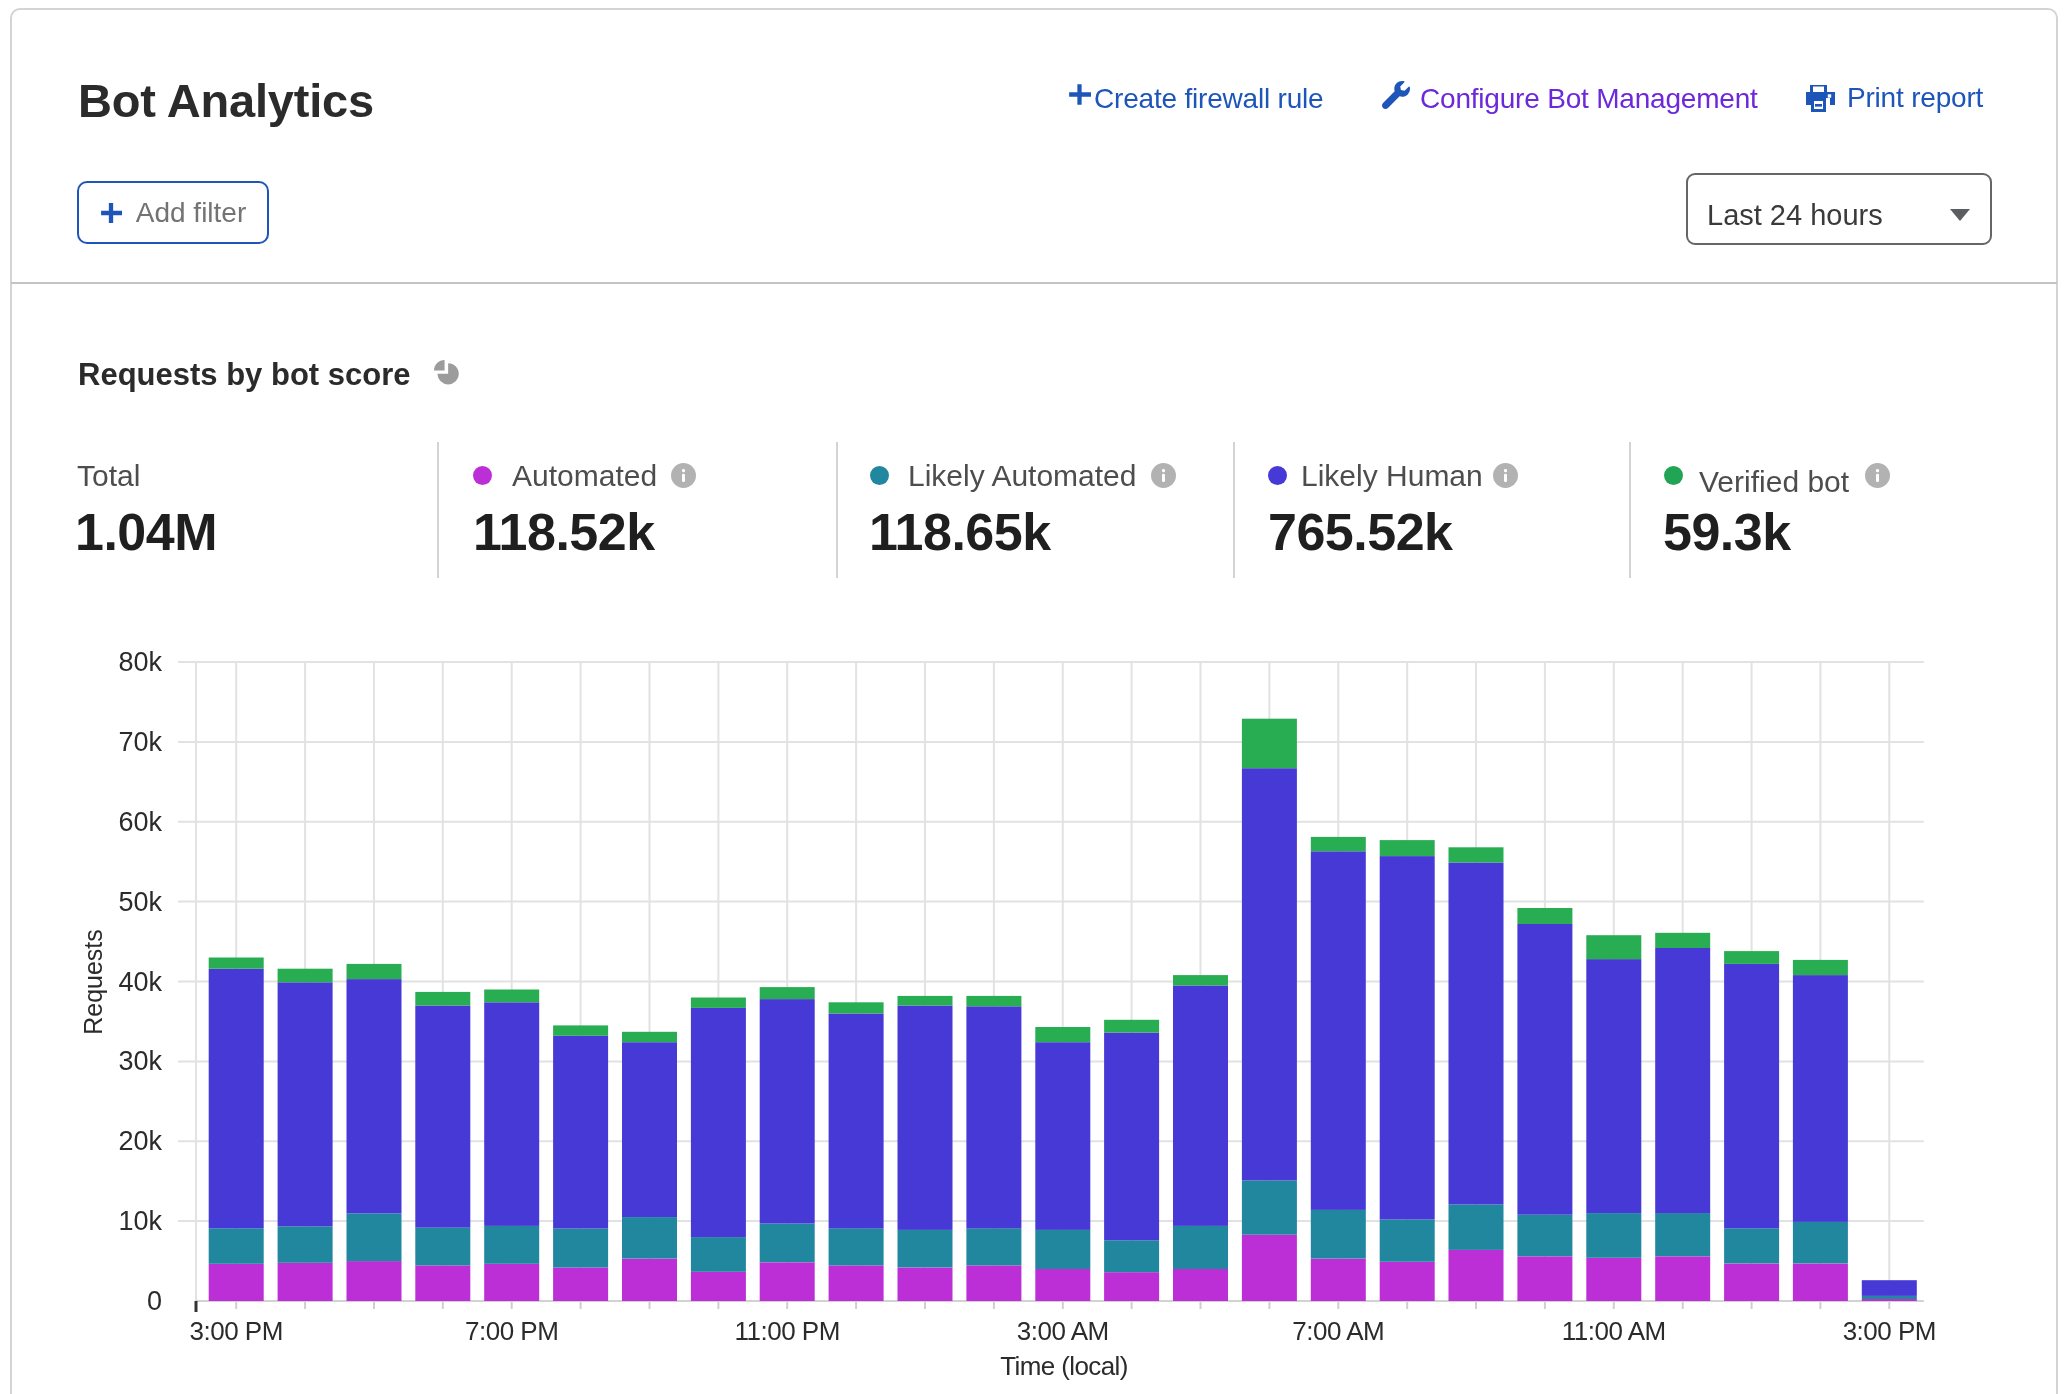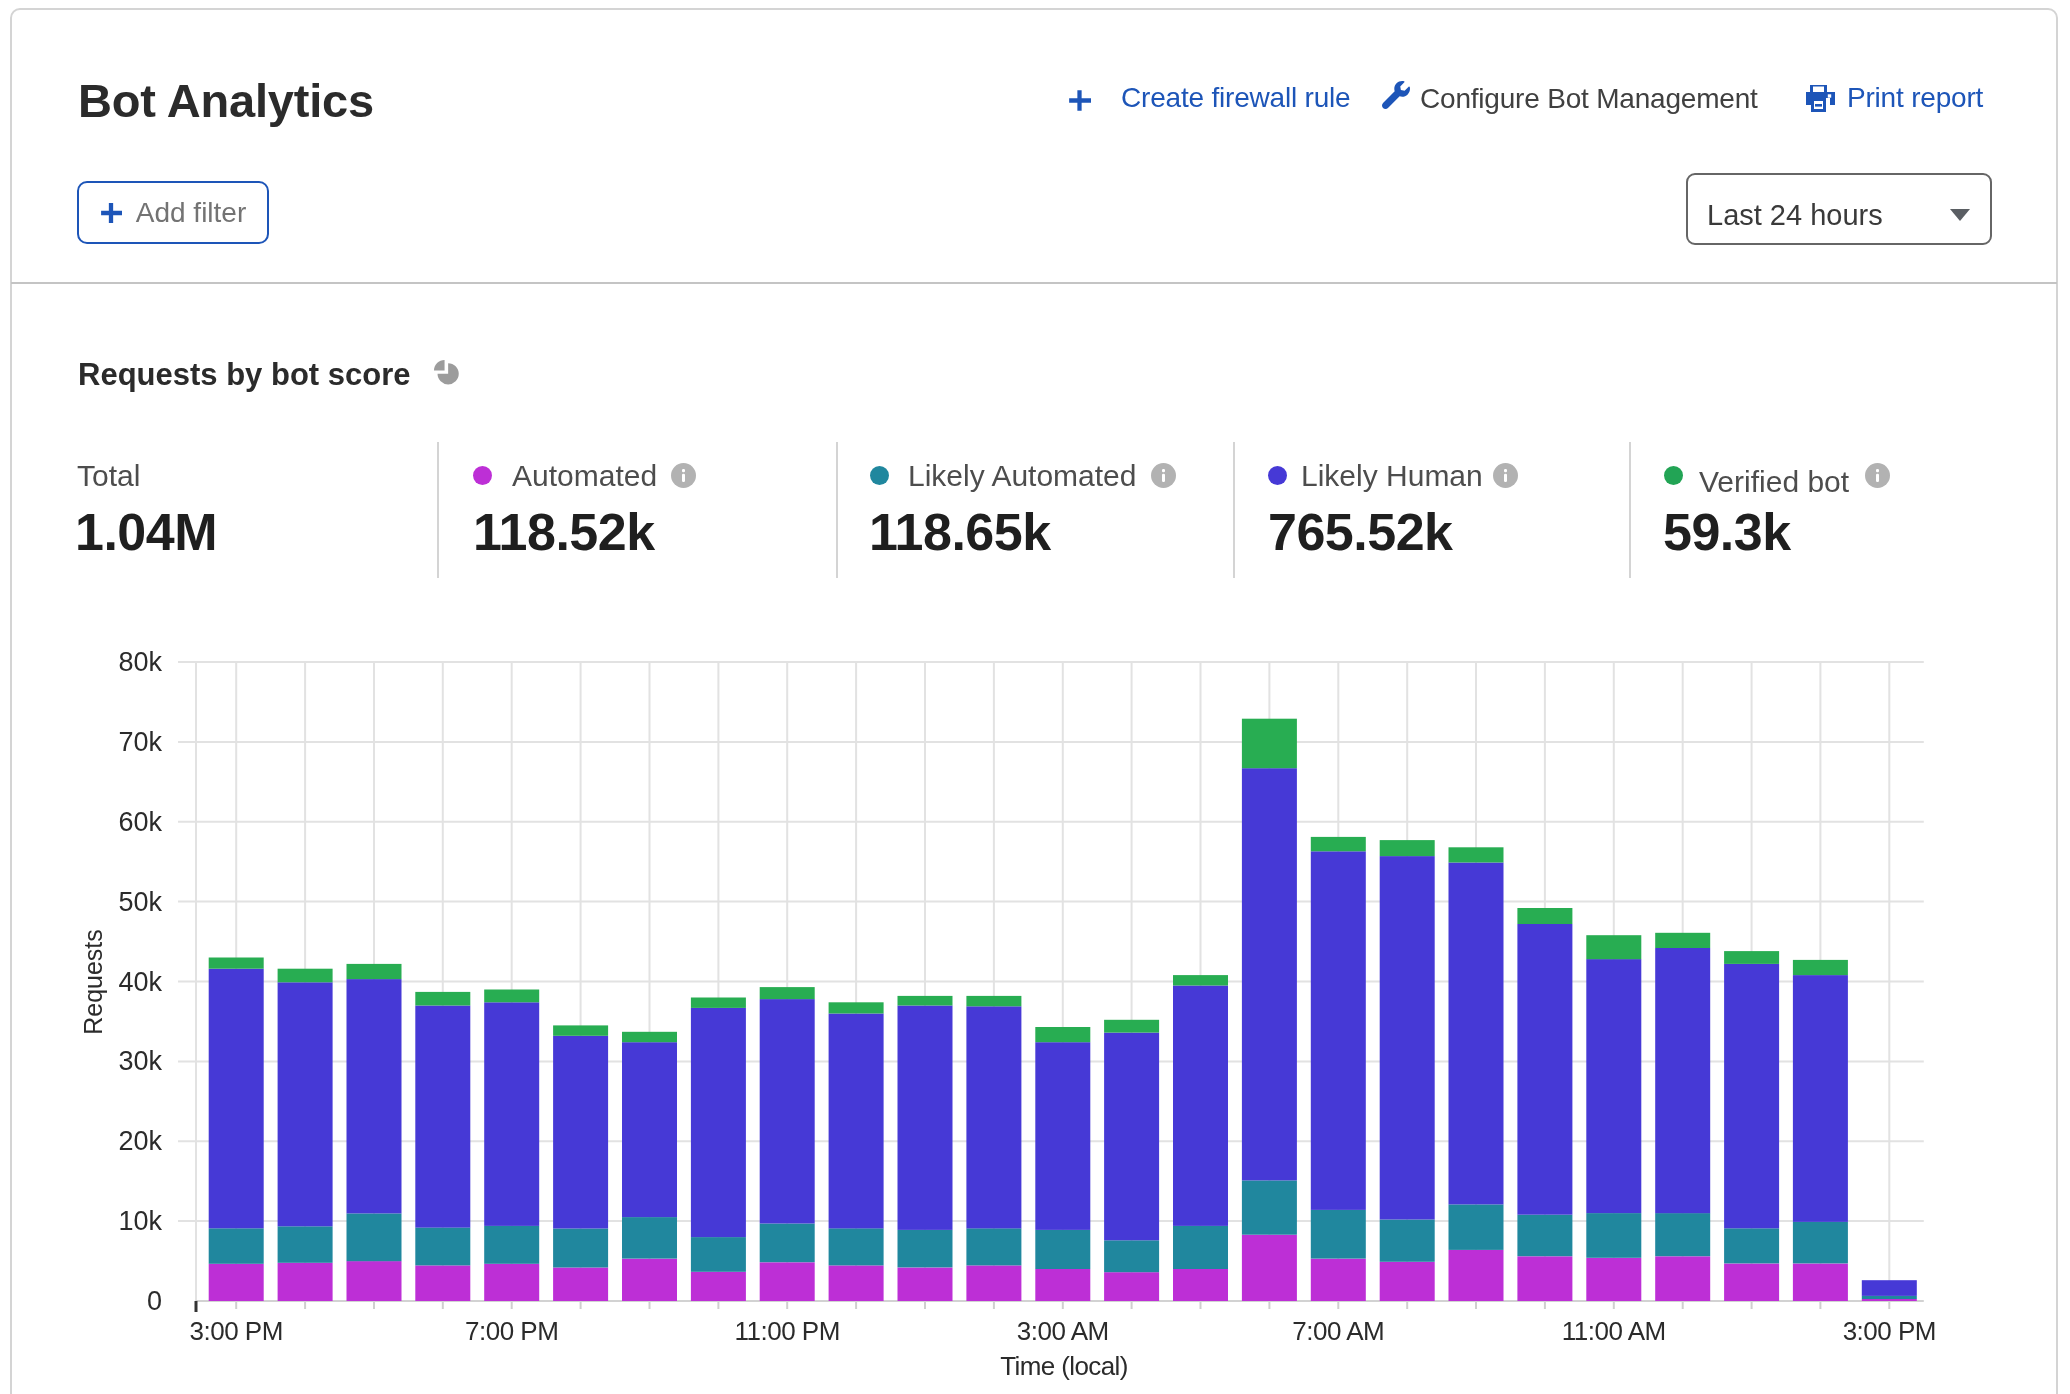--- a/index.html
+++ b/index.html
@@ -2,29 +2,29 @@
 <html><head><meta charset="utf-8"><style>
 html,body{margin:0;padding:0;background:#fff}
 *{box-sizing:border-box}
 #page{position:relative;width:2070px;height:1394px;font-family:"Liberation Sans",sans-serif;overflow:hidden;background:#fff}
 .abs{position:absolute}
 </style></head><body>
 <div id="page">
 <div class="abs" style="left:10px;top:8px;width:2048px;height:1500px;border:2px solid #d4d4d4;border-radius:10px"></div>
 <div class="abs" style="left:11px;top:282px;width:2046px;height:2px;background:#c4c4c4"></div>
 <div class="abs" style="left:78px;top:81px;font-size:47px;font-weight:700;color:#2b2b2b;line-height:39px;letter-spacing:-0.2px">Bot Analytics</div>
-<div class="abs" style="left:1068px;top:81px;height:31px;display:flex;align-items:flex-end;gap:30px;color:#1d55b8;font-size:28px;letter-spacing:-0.2px">
+<div class="abs" style="left:1068px;top:81px;height:31px;display:flex;align-items:center;gap:3px;color:#1d55b8;font-size:28px;letter-spacing:-0.2px">
       <span style="margin-top:-4px">
         <svg width="23" height="23" viewBox="0 0 20 20" style="display:block">
           <path d="M10 1v18M1 10h19" stroke="#1d55b8" stroke-width="3.7"></path>
         </svg>
       </span>
       <span style="position:relative;top:2px">Create firewall rule</span>
     </div>
-<div class="abs" style="left:1382px;top:81px;height:31px;display:flex;align-items:center;gap:10px;color:#404040;font-size:28px;letter-spacing:-0.2px">
+<div class="abs" style="left:1382px;top:81px;height:31px;display:flex;align-items:center;gap:10px;color:#6d28d9;font-size:28px;letter-spacing:-0.2px">
       <span style="margin-top:-3px">
         <svg width="28" height="28" viewBox="0 0 512 512" style="display:block">
           <path fill="#1d55b8" d="M507.73 109.1c-2.24-9.03-13.54-12.09-20.12-5.51l-74.36 74.36-67.88-11.31-11.31-67.88 74.36-74.36c6.62-6.62 3.43-17.9-5.66-20.16-47.38-11.74-99.55.91-136.58 37.93-39.64 39.64-50.55 97.1-34.05 147.2L18.74 402.76c-24.99 24.99-24.99 65.51 0 90.5 24.99 24.99 65.51 24.99 90.5 0l213.21-213.21c50.12 16.71 107.47 5.68 147.37-34.22 37.07-37.07 49.7-89.32 37.91-136.73z"></path>
         </svg>
       </span>
       <span style="position:relative;top:2px">Configure Bot Management</span>
     </div>
 <div class="abs" style="left:1806px;top:81px;height:31px;display:flex;align-items:flex-end;gap:12px;color:#1d55b8;font-size:28px;letter-spacing:-0.2px">
       <span style="margin-top:-2px">
         <svg width="29" height="27" viewBox="0 0 29 27" style="display:block">

